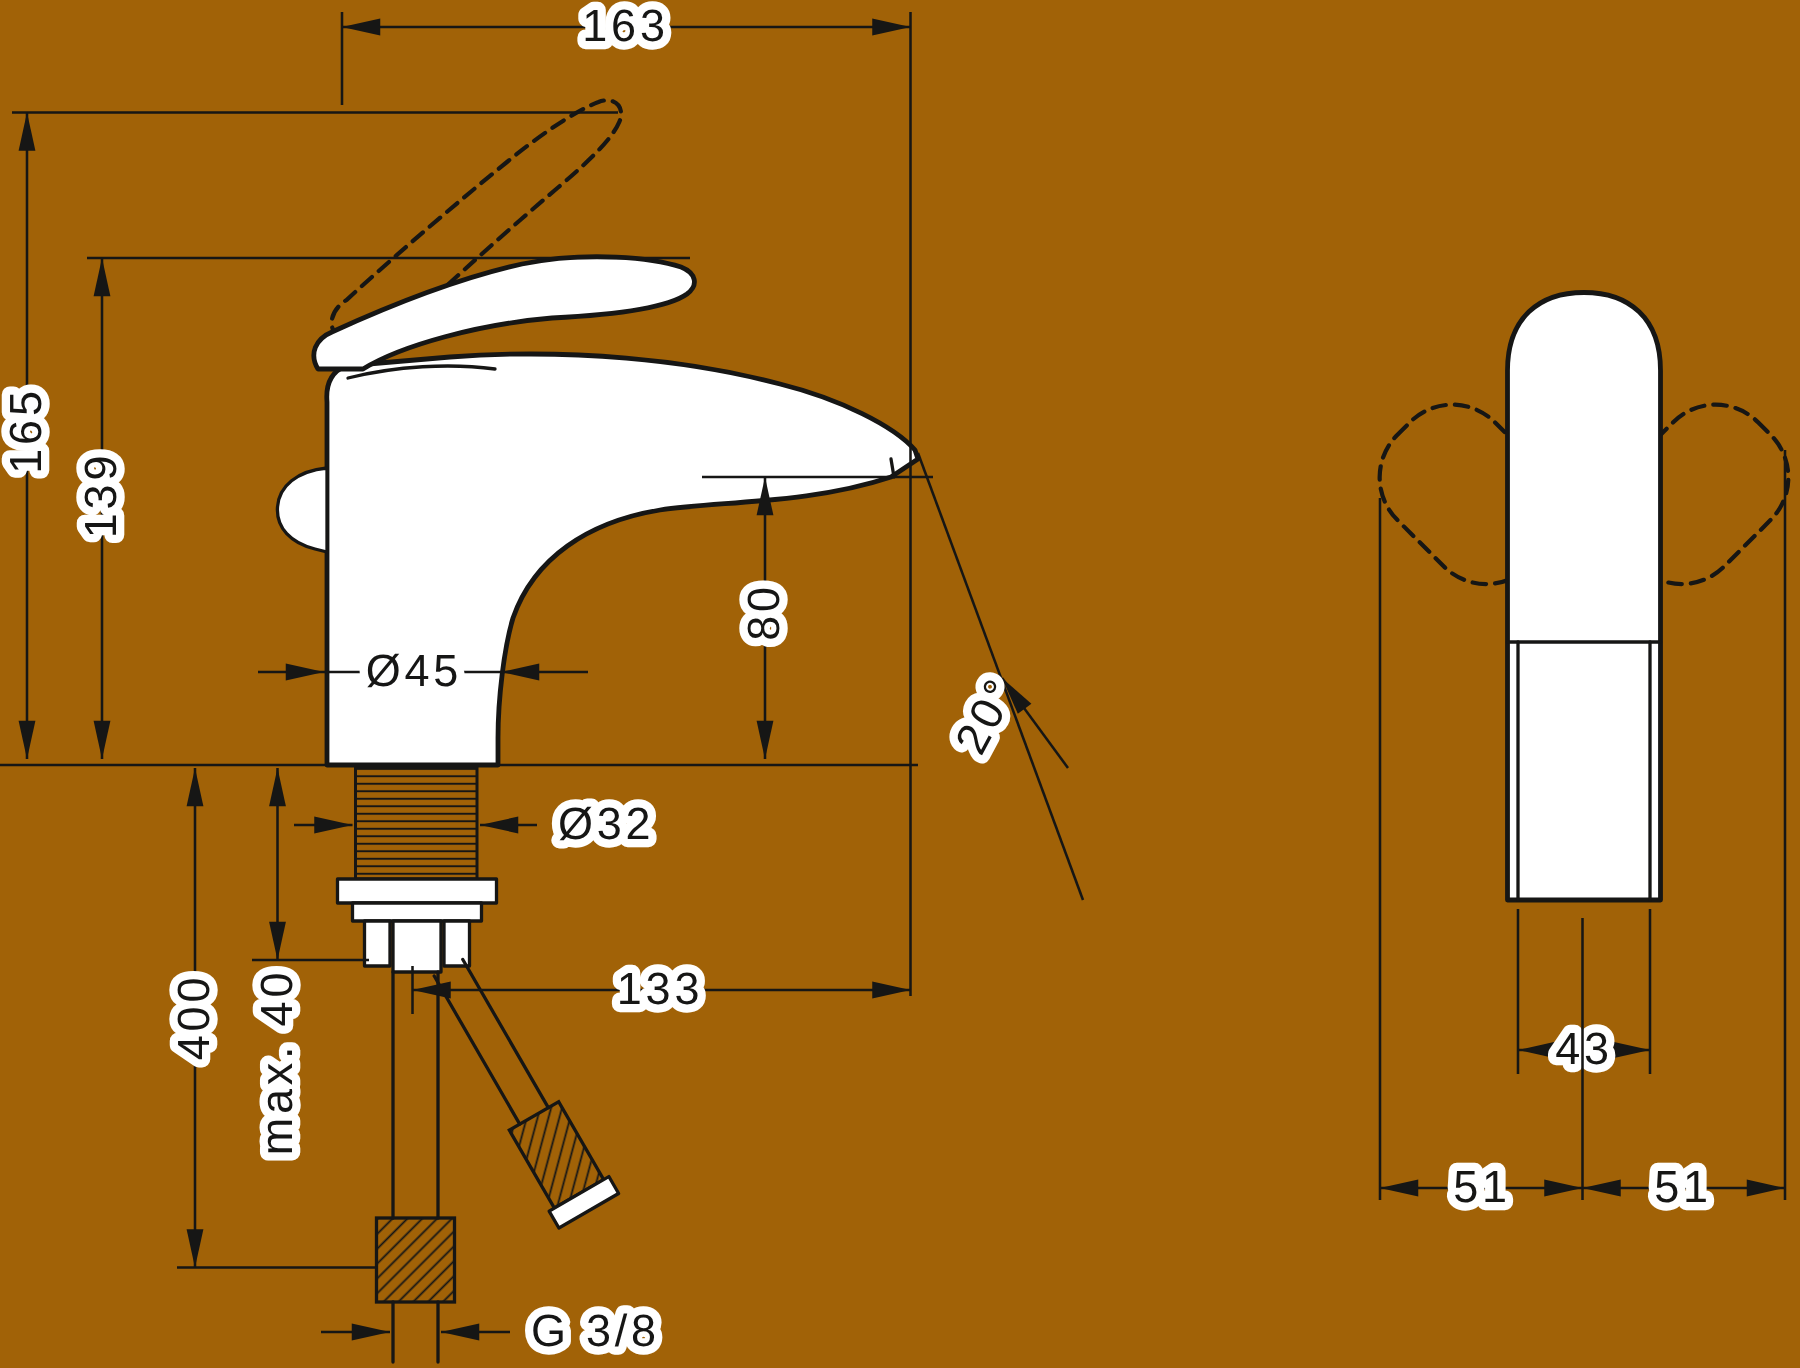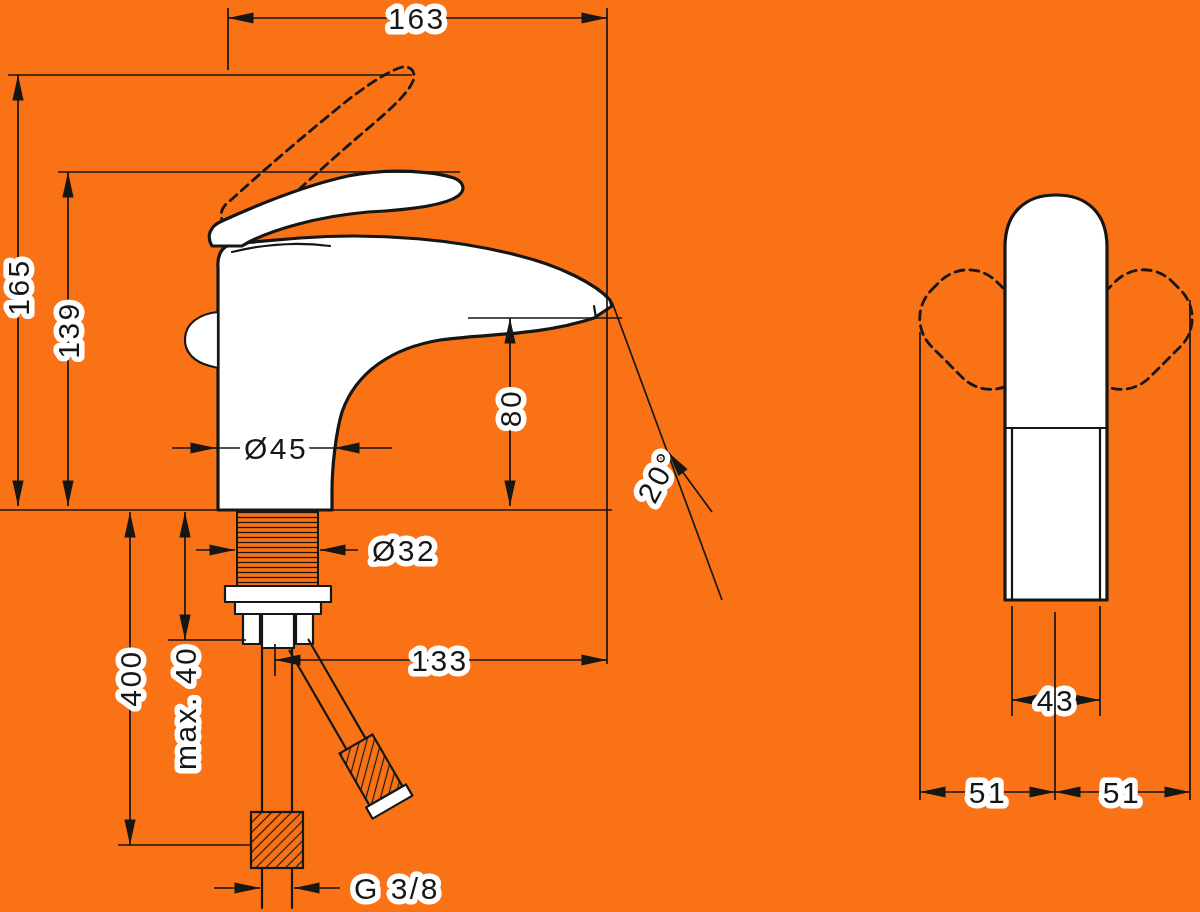--- a/index.html
+++ b/index.html
@@ -1,16 +1,16 @@
 <!DOCTYPE html>
 <html><head>
 <meta charset="utf-8">
 <style>
   html,body{margin:0;padding:0;background:#ffffff;}
-  .stage{width:1200px;height:912px;background:#f97316;position:relative;overflow:hidden;}
+  .stage{width:1200px;height:912px;background:#a16207;position:relative;overflow:hidden;}
   svg{display:block;}
   
   .dl{stroke:#161615;stroke-width:1.7;fill:none;}
   
   .ol{stroke:#161615;stroke-width:3.2;fill:#ffffff;stroke-linejoin:round;stroke-linecap:round;}
   
   .ol2{stroke:#161615;stroke-width:2.2;fill:none;stroke-linejoin:round;stroke-linecap:round;}
   .ol2f{stroke:#161615;stroke-width:2.2;fill:#ffffff;stroke-linejoin:round;}
   
   .dash{stroke:#161615;stroke-width:2.8;fill:none;stroke-dasharray:9 6;stroke-linecap:round;}

